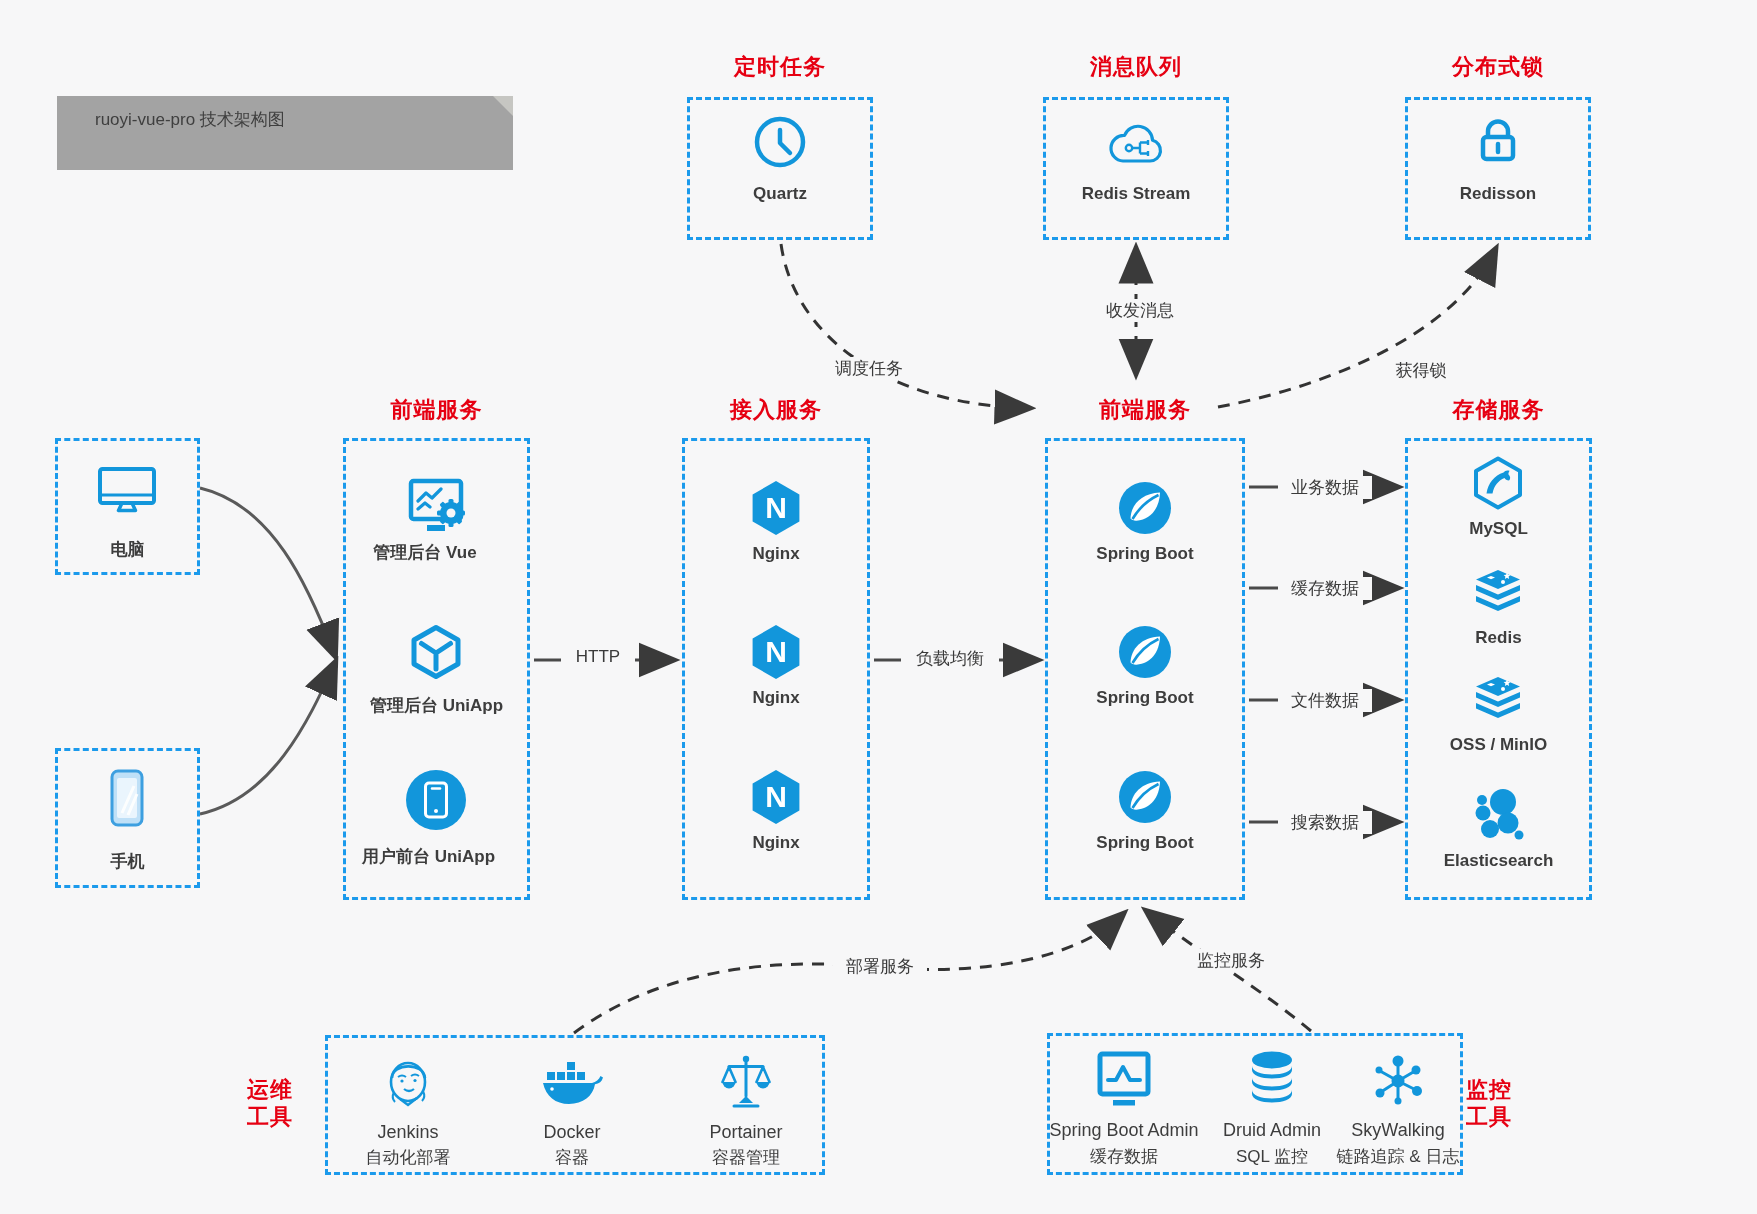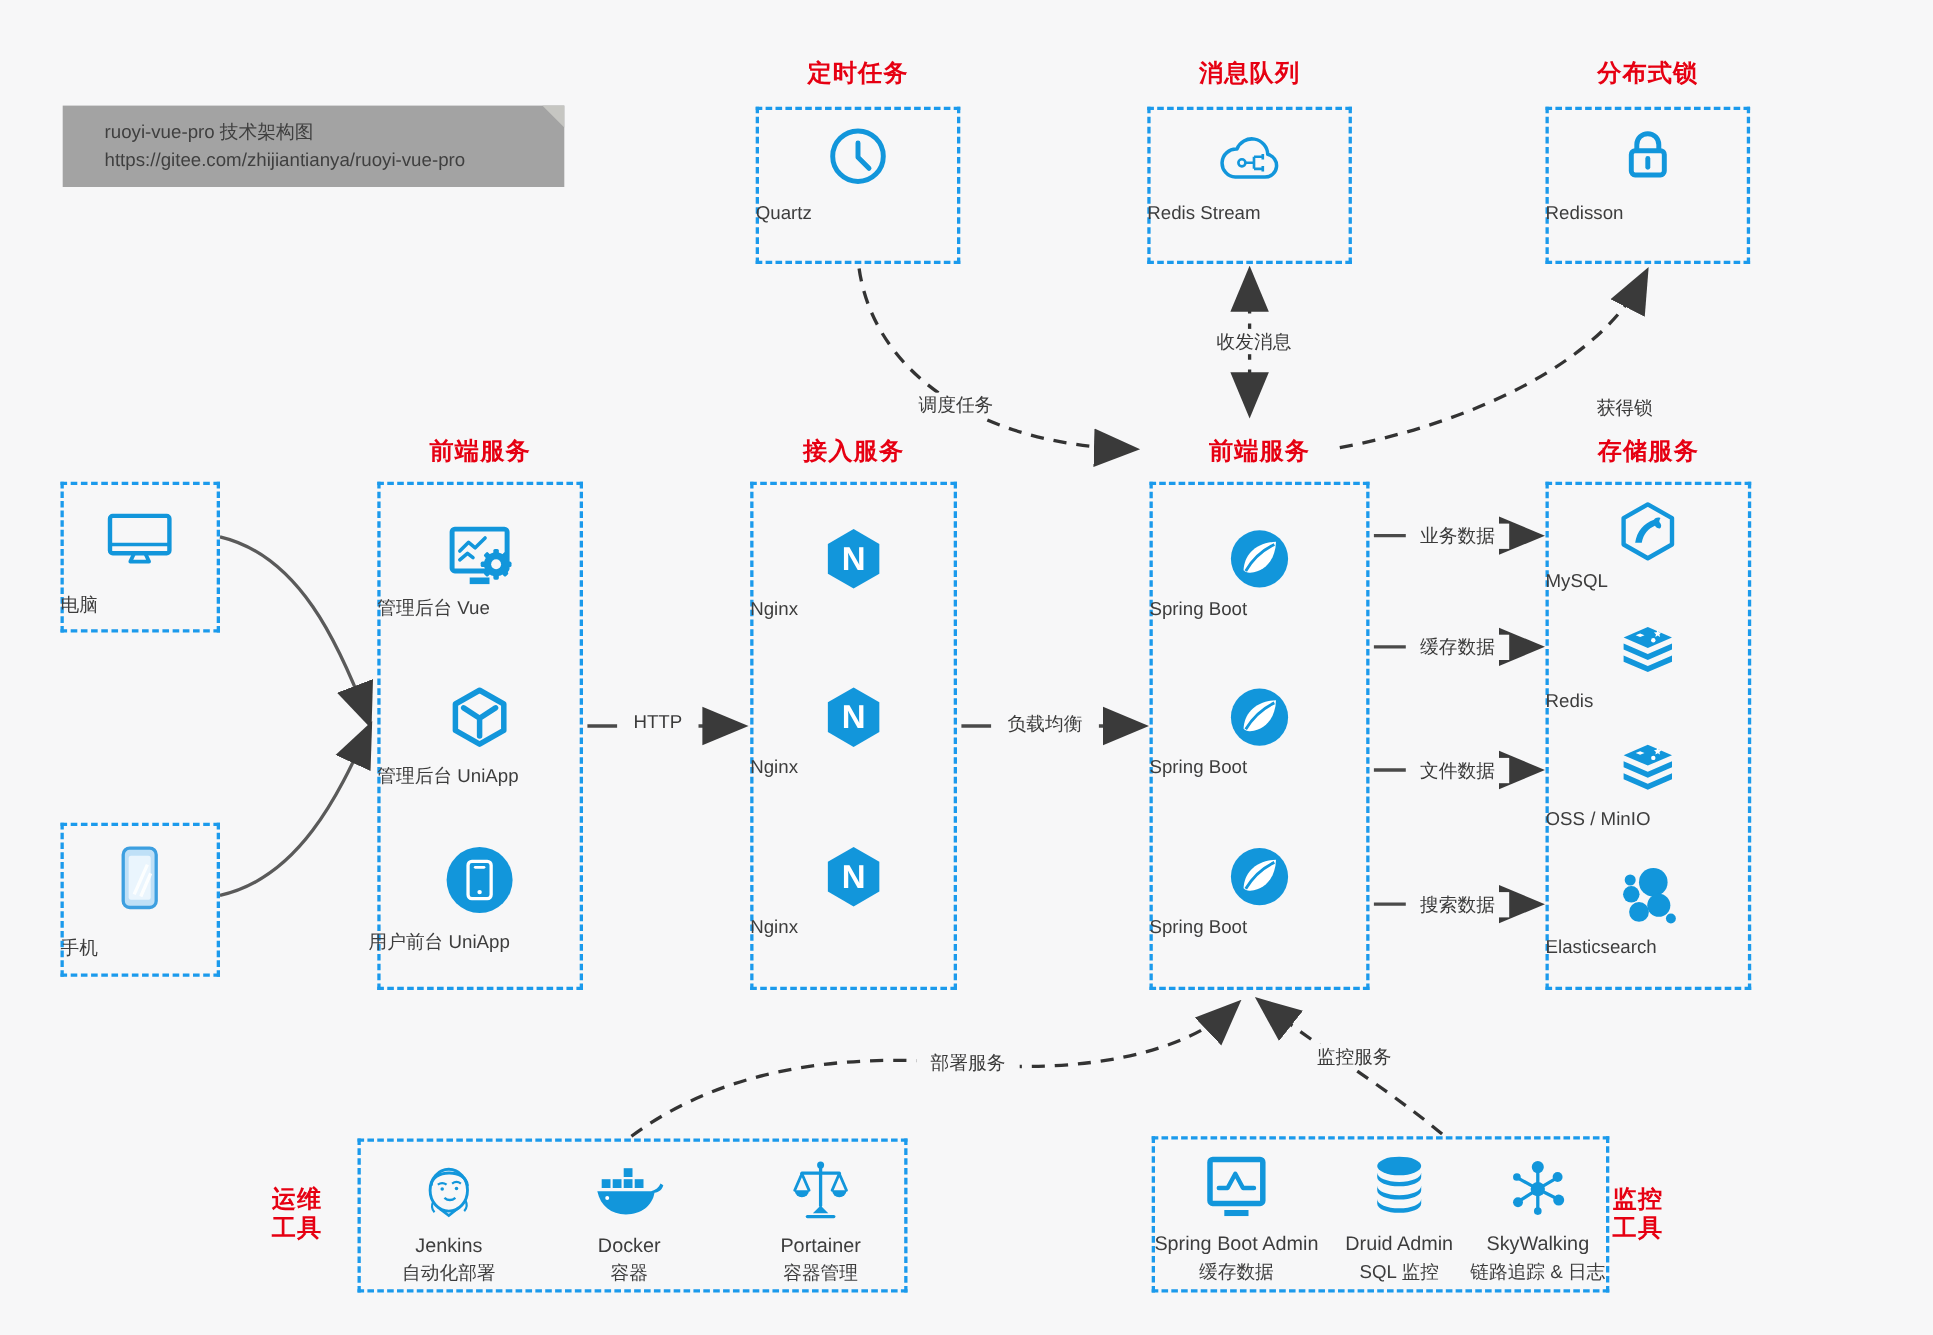--- a/index.html
+++ b/index.html
@@ -2,21 +2,21 @@
 <html><head>
 <meta charset="utf-8">
 <style>
   html,body{margin:0;padding:0;background:#f7f7f8;}
   .canvas{position:relative;width:1757px;height:1214px;background:#f7f7f8;
     font-family:"Liberation Sans","DejaVu Sans",sans-serif;overflow:hidden;}
   .edges{position:absolute;left:0;top:0;width:1757px;height:1214px;}
   .dash-box{position:absolute;border:3px dashed #1b9aec;box-sizing:border-box;background:transparent;}
   .group-title{position:absolute;color:#e60012;font-weight:bold;font-size:22px;text-align:center;
     letter-spacing:1px;white-space:nowrap;}
-  .item-label{position:absolute;color:#3d3d3d;font-size:17px;white-space:nowrap;}
+  .item-label{position:absolute;color:#3d3d3d;font-size:17px;text-align:center;white-space:nowrap;font-weight:bold;}
   .tool-name{position:absolute;color:#3d3d3d;font-size:18px;text-align:center;white-space:nowrap;}
   .tool-desc{position:absolute;color:#3d3d3d;font-size:17px;text-align:center;white-space:nowrap;}
   .edge-label{position:absolute;color:#3a3a3a;font-size:17px;text-align:center;background:#f7f7f8;
     padding:0 3px;white-space:nowrap;}
   .side-label{position:absolute;color:#e60012;font-weight:bold;font-size:22px;line-height:27px;
     letter-spacing:1px;}
   .icon{position:absolute;}
   .note{position:absolute;left:57px;top:96px;width:456px;height:74px;background:#a3a3a3;
     color:#3f3f3f;font-size:17px;line-height:26px;padding:11px 0 0 38px;box-sizing:border-box;}
   .note-fold{position:absolute;top:0;right:0;width:0;height:0;
@@ -46,21 +46,20 @@
       <path d="M 781 244 C 794 336 886 404 1026 408" stroke="#333333" stroke-width="3" stroke-dasharray="12 9" marker-end="url(#ah)"></path>
       <path d="M 1136 252 V 370" stroke="#333333" stroke-width="3" stroke-dasharray="12 9" marker-start="url(#ah)" marker-end="url(#ah)"></path>
       <path d="M 1218 407 C 1330 386 1452 334 1494 252" stroke="#333333" stroke-width="3" stroke-dasharray="12 9" marker-end="url(#ah)"></path>
       <path d="M 574 1033 C 664 966 780 958 877 967 C 985 977 1078 957 1121 916" stroke="#333333" stroke-width="3" stroke-dasharray="12 9" marker-end="url(#ah)"></path>
       <path d="M 1311 1031 C 1257 986 1198 952 1149 913" stroke="#333333" stroke-width="3" stroke-dasharray="12 9" marker-end="url(#ah)"></path>
     </g>
   </svg>
 
   <div class="note">
     <div>ruoyi-vue-pro 技术架构图</div>
-    <div>https://gitee.com/zhijiantianya/ruoyi-vue-pro</div>
     <div class="note-fold"></div>
   </div>
 
   <div class="group-title" style="left:687px;top:52px;width:186px">定时任务</div>
   <div class="dash-box" style="left:687px;top:97px;width:186px;height:143px"></div>
   <svg class="icon" style="left:752px;top:114px" width="56" height="56" viewBox="0 0 56 56">
     <circle cx="28" cy="28" r="23" fill="none" stroke="#1296db" stroke-width="4.5"></circle>
     <path d="M28 16 V29 L38 39" fill="none" stroke="#1296db" stroke-width="4.5" stroke-linecap="round" stroke-linejoin="round"></path>
   </svg>
   <div class="item-label" style="left:687px;top:184px;width:186px">Quartz</div>
@@ -205,21 +204,21 @@
     <circle cx="39" cy="37" r="10.5" fill="#1296db"></circle>
     <circle cx="21" cy="43" r="9" fill="#1296db"></circle>
     <circle cx="50" cy="49" r="4.5" fill="#1296db"></circle>
   </svg>
   <div class="item-label" style="left:1405px;top:851px;width:187px">Elasticsearch</div>
 
   <div class="edge-label" style="left:561px;top:647px;width:68px">HTTP</div>
   <div class="edge-label" style="left:901px;top:647px;width:92px">负载均衡</div>
   <div class="edge-label" style="left:822px;top:357px;width:88px">调度任务</div>
   <div class="edge-label" style="left:1093px;top:299px;width:88px">收发消息</div>
-  <div class="edge-label" style="left:1440px;top:359px;width:68px">获得锁</div>
+  <div class="edge-label" style="left:1384px;top:359px;width:68px">获得锁</div>
   <div class="edge-label" style="left:1278px;top:476px;width:88px">业务数据</div>
   <div class="edge-label" style="left:1278px;top:577px;width:88px">缓存数据</div>
   <div class="edge-label" style="left:1278px;top:689px;width:88px">文件数据</div>
   <div class="edge-label" style="left:1278px;top:811px;width:88px">搜索数据</div>
   <div class="edge-label" style="left:833px;top:955px;width:88px">部署服务</div>
   <div class="edge-label" style="left:1184px;top:949px;width:88px">监控服务</div>
 
   <div class="side-label" style="left:247px;top:1076px;width:76px">
     <div>运维</div>
     <div>工具</div>

